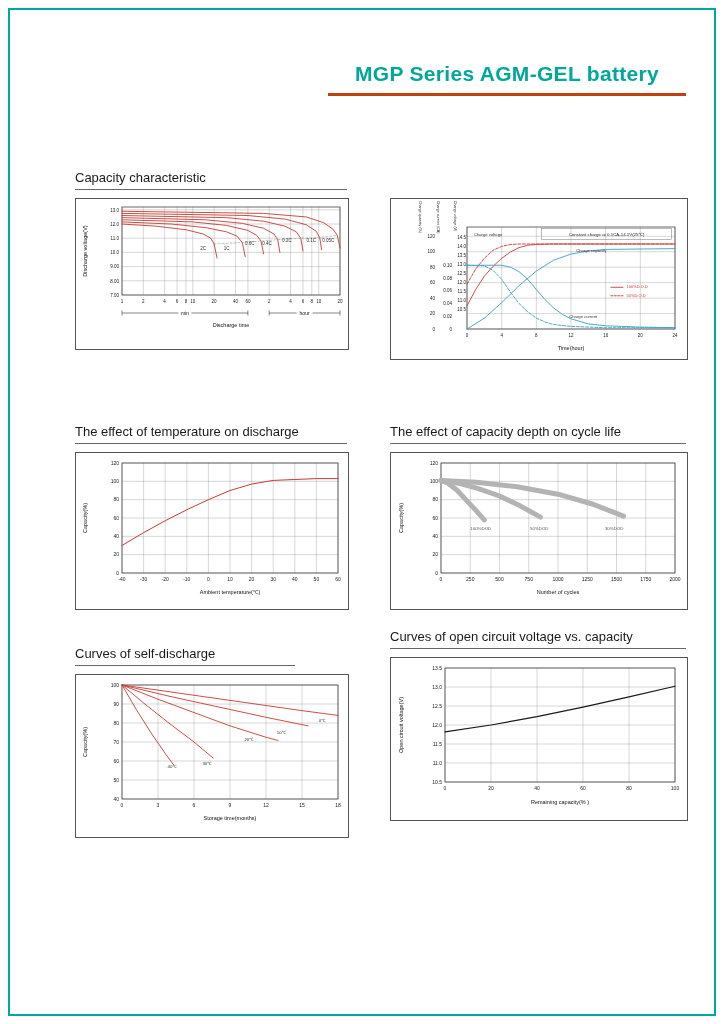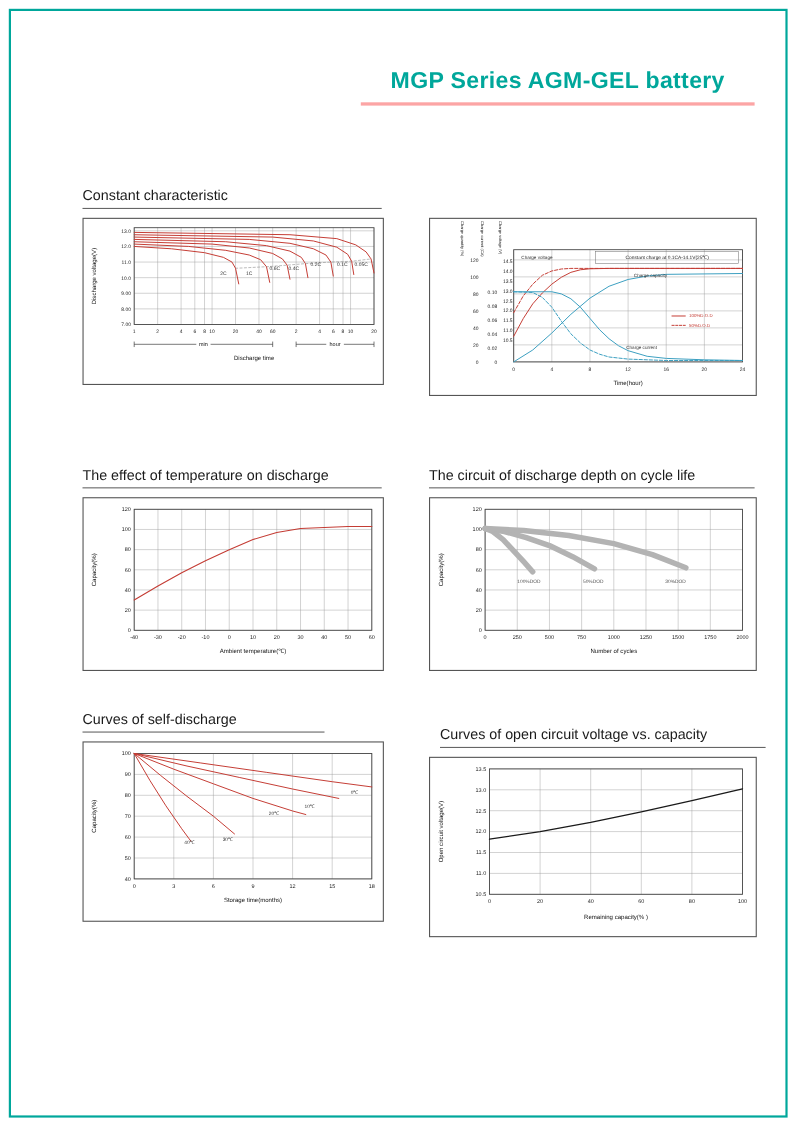--- a/index.html
+++ b/index.html
@@ -1,37 +1,37 @@
 <!DOCTYPE html>
 <html><head>
 <meta charset="utf-8">
 <style>
   html,body{margin:0;padding:0;background:#ffffff;}
   body{width:724px;height:1024px;font-family:"Liberation Sans",sans-serif;overflow:hidden;}
   .page{position:relative;width:724px;height:1024px;background:#ffffff;}
   .frame{position:absolute;left:8px;top:8px;right:8px;bottom:8px;border:2px solid #00a79b;pointer-events:none;}
-  .header{position:absolute;left:328px;top:62px;width:358px;border-bottom:3px solid #fca5a5;padding-bottom:7px;text-align:center;}
+  .header{position:absolute;left:328px;top:62px;width:358px;border-bottom:3px solid #c2410c;padding-bottom:7px;text-align:center;}
   .header h1{margin:0;font-size:21px;font-weight:bold;color:#00a79b;letter-spacing:0.3px;white-space:nowrap;}
   .chart-section{position:absolute;}
   .section-title{margin:0;font-size:13px;font-weight:500;color:#1a1a1a;border-bottom:1px solid #666;padding-bottom:4px;white-space:nowrap;}
   .chart-box{position:absolute;left:0;top:28px;border:1px solid #555;background:#fff;}
   .chart-box svg{display:block;}
 </style>
 </head>
 <body>
 
 <div class="page">
   <div class="frame"></div>
 
   <div class="header">
     <h1>MGP Series  AGM-GEL battery</h1>
   </div>
 
   <section class="chart-section" style="left:75px;top:170px;width:272px;height:190px;">
-    <h2 class="section-title">Constant characteristic</h2>
+    <h2 class="section-title">Capacity characteristic</h2>
     <div class="chart-box">
       <svg width="272" height="150" viewBox="0 0 272 150">
           <line x1="46" y1="8" x2="46" y2="96" stroke="#9a9a9a" stroke-width="0.4"></line>
           <text x="46" y="104" font-size="4.5" text-anchor="middle" fill="#222">1</text>
           <line x1="67.31233396507018" y1="8" x2="67.31233396507018" y2="96" stroke="#9a9a9a" stroke-width="0.4"></line>
           <text x="67.31233396507018" y="104" font-size="4.5" text-anchor="middle" fill="#222">2</text>
           <line x1="88.62466793014036" y1="8" x2="88.62466793014036" y2="96" stroke="#9a9a9a" stroke-width="0.4"></line>
           <text x="88.62466793014036" y="104" font-size="4.5" text-anchor="middle" fill="#222">4</text>
           <line x1="101.09158410255223" y1="8" x2="101.09158410255223" y2="96" stroke="#9a9a9a" stroke-width="0.4"></line>
           <text x="101.09158410255223" y="104" font-size="4.5" text-anchor="middle" fill="#222">6</text>
@@ -214,21 +214,21 @@
           <text x="43" y="121.7" font-size="5" text-anchor="end" fill="#222">0</text>
           <rect x="46" y="10" width="216" height="110" fill="none" stroke="#444" stroke-width="0.8"></rect>
           <text x="154" y="141" font-size="5.5" text-anchor="middle" fill="#111">Ambient temperature(℃)</text>
           <text transform="translate(11,65) rotate(-90)" font-size="5.5" text-anchor="middle" fill="#111">Capacity(%)</text>
           <polyline points="46.00,92.50 67.60,79.67 89.20,67.75 110.80,56.75 132.40,46.67 154.00,37.50 175.60,31.08 197.20,27.42 218.80,26.50 240.40,25.58 262.00,25.58" fill="none" stroke="#c43c34" stroke-width="1" stroke-linejoin="round" stroke-linecap="round"></polyline>
         </svg>
     </div>
   </section>
 
   <section class="chart-section" style="left:390px;top:424px;width:296px;height:196px;">
-    <h2 class="section-title">The circuit of discharge depth on cycle life</h2>
+    <h2 class="section-title">The effect of capacity depth on cycle life</h2>
     <div class="chart-box">
       <svg width="296" height="156" viewBox="0 0 296 156">
           <line x1="50" y1="10" x2="50" y2="120" stroke="#9a9a9a" stroke-width="0.4"></line>
           <text x="50" y="128" font-size="5" text-anchor="middle" fill="#222">0</text>
           <line x1="79.25" y1="10" x2="79.25" y2="120" stroke="#9a9a9a" stroke-width="0.4"></line>
           <text x="79.25" y="128" font-size="5" text-anchor="middle" fill="#222">250</text>
           <line x1="108.5" y1="10" x2="108.5" y2="120" stroke="#9a9a9a" stroke-width="0.4"></line>
           <text x="108.5" y="128" font-size="5" text-anchor="middle" fill="#222">500</text>
           <line x1="137.75" y1="10" x2="137.75" y2="120" stroke="#9a9a9a" stroke-width="0.4"></line>
           <text x="137.75" y="128" font-size="5" text-anchor="middle" fill="#222">750</text>
@@ -311,21 +311,21 @@
           <polyline points="46.00,10.00 106.00,18.55 166.00,27.10 226.00,35.65 262.00,40.40" fill="none" stroke="#c43c34" stroke-width="0.9" stroke-linejoin="round" stroke-linecap="round"></polyline>
           <text x="91.6" y="92.65" font-size="4.4" text-anchor="start" fill="#333333">40℃</text>
           <text x="126.4" y="89.80000000000001" font-size="4.4" text-anchor="start" fill="#333333">30℃</text>
           <text x="168.39999999999998" y="66.05000000000001" font-size="4.4" text-anchor="start" fill="#333333">20℃</text>
           <text x="200.8" y="59.400000000000006" font-size="4.4" text-anchor="start" fill="#333333">10℃</text>
           <text x="242.79999999999998" y="47.05" font-size="4.4" text-anchor="start" fill="#333333">0℃</text>
         </svg>
     </div>
   </section>
 
-  <section class="chart-section" style="left:390px;top:660px;width:296px;height:202px;padding-left:10px;">
+  <section class="chart-section" style="left:390px;top:629px;width:296px;height:202px;">
     <h2 class="section-title">Curves of open circuit voltage vs. capacity</h2>
     <div class="chart-box">
       <svg width="296" height="162" viewBox="0 0 296 162">
           <line x1="54" y1="10" x2="54" y2="124" stroke="#9a9a9a" stroke-width="0.4"></line>
           <text x="54" y="132" font-size="5" text-anchor="middle" fill="#222">0</text>
           <line x1="100" y1="10" x2="100" y2="124" stroke="#9a9a9a" stroke-width="0.4"></line>
           <text x="100" y="132" font-size="5" text-anchor="middle" fill="#222">20</text>
           <line x1="146" y1="10" x2="146" y2="124" stroke="#9a9a9a" stroke-width="0.4"></line>
           <text x="146" y="132" font-size="5" text-anchor="middle" fill="#222">40</text>
           <line x1="192" y1="10" x2="192" y2="124" stroke="#9a9a9a" stroke-width="0.4"></line>

